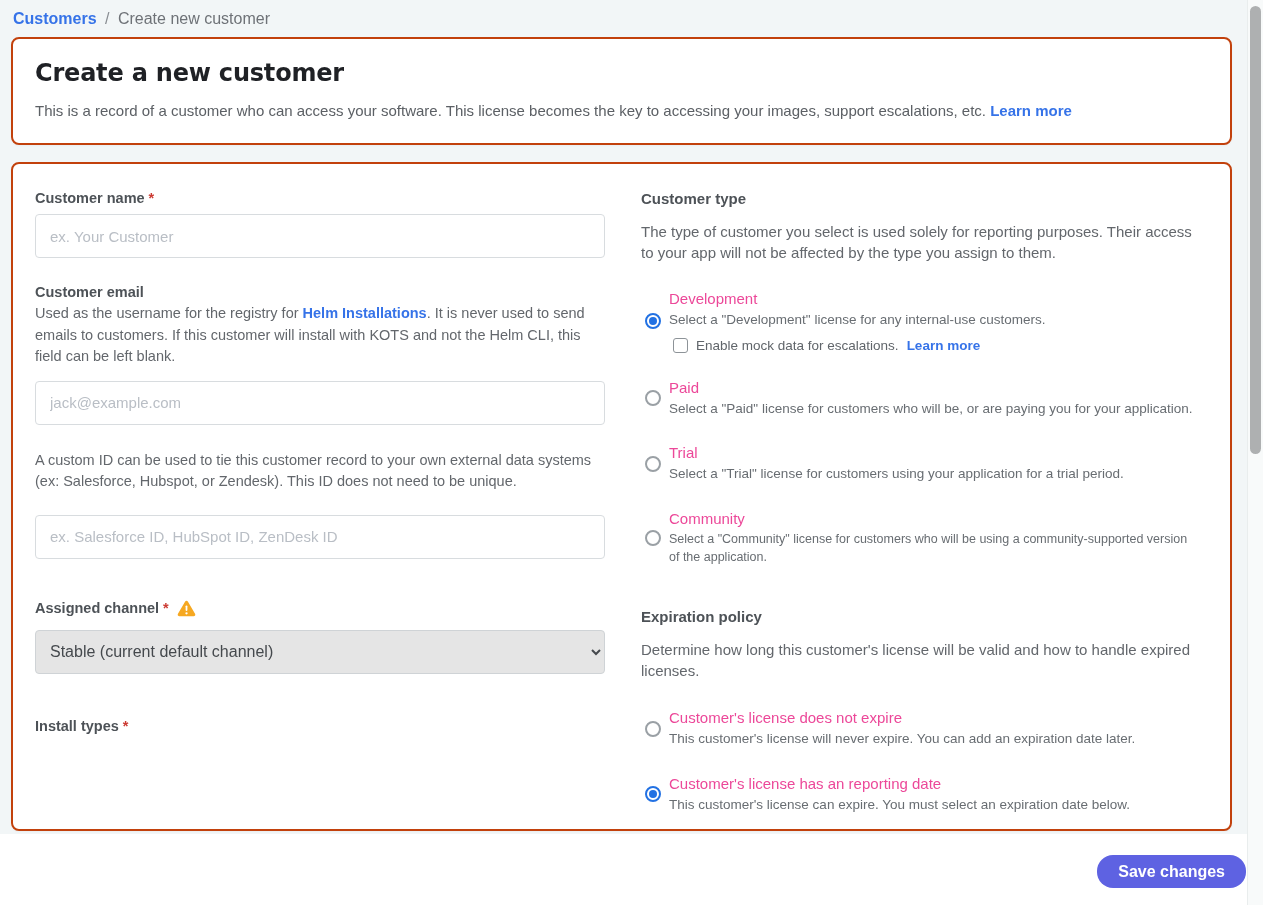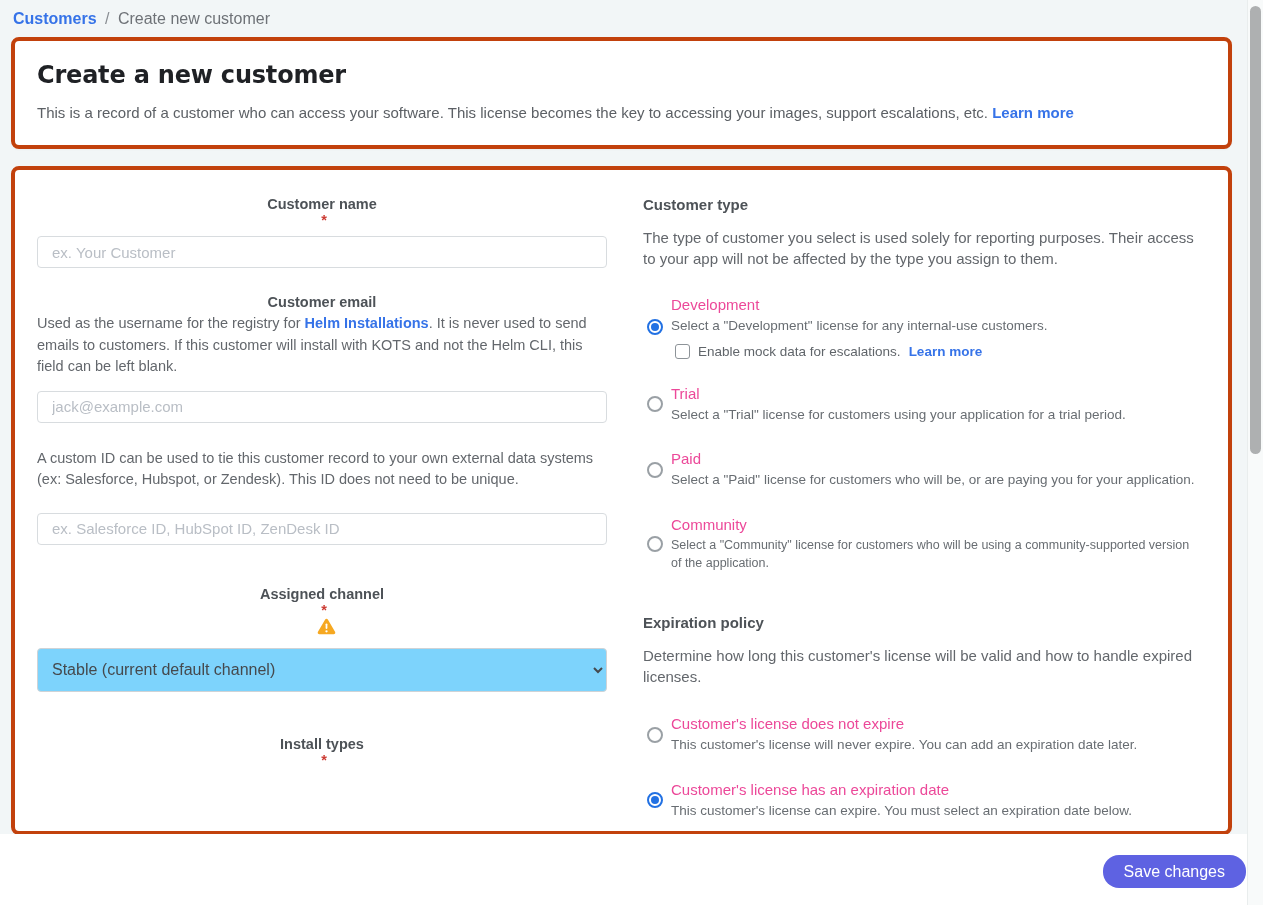--- a/index.html
+++ b/index.html
@@ -15,21 +15,21 @@
 
   
   .breadcrumb { padding:10px 0 0 13px; font-size:16px; color:#72767b; }
   .breadcrumb a { color:#3673e8; text-decoration:none; font-weight:700; cursor:pointer; }
   .breadcrumb .sep { margin:0 4px; color:#8a8e93; }
   .breadcrumb .current { color:#6e7277; }
 
   
   .card {
     background:#fff;
-    border:4px solid #c2410c;
+    border:2px solid #c2410c;
     border-radius:8px;
     box-shadow:0 1px 2px rgba(50,60,70,0.04);
     margin-left:11px;
     width:1221px;
   }
   .header-card { margin-top:9px; padding:20px 22px 22px 22px; }
   .header-card h1 {
     font-family:"DejaVu Sans", sans-serif;
     font-size:24px; font-weight:700; letter-spacing:-0.2px;
     color:#1f2125; margin-bottom:13px;
@@ -45,41 +45,41 @@
   }
   .col-left { flex:0 0 570px; }
   .col-right { margin-left:36px; width:556px; }
 
   
   .link { color:#3673e8; text-decoration:none; font-weight:700; cursor:pointer; }
 
   
   .field-label {
     font-size:14.5px; font-weight:700; color:#4d5257;
-    display:flex; align-items:center;flex-direction:column;
+    display:flex; 
   }
   .req { color:#cc3b33; margin-left:4px; font-weight:700; }
   .warning-icon { margin-left:8px; display:inline-flex; }
 
   .desc { font-size:14.5px; color:#63676c; line-height:21.5px; }
 
   .text-input {
-    display:block; width:100%; height:32px;
+    display:block; width:100%; height:44px;
     border:1px solid #d8dcdf; border-radius:4px;
     padding:0 14px; font-size:15px; color:#3f4347;
     font-family:"Liberation Sans", sans-serif;
     background:#fff; outline:none;
   }
   .text-input::placeholder { color:#b9bec5; }
 
   select.channel-select {
     display:block; width:100%; height:44px;
     border:1px solid #cfd3d6; border-radius:4px;
     padding:0 10px; font-size:16px; color:#45494d;
-    background:#7dd3fc;
+    background:#e5e5e5;
   }
 
   
   .f-name .field-label { margin-bottom:8px; }
   .f-name { margin-bottom:26px; }
   .f-email .field-label { margin-bottom:3px; }
   .f-email .desc { margin-bottom:13px; }
   .f-email { margin-bottom:25px; }
   .f-custom .field-label { margin-bottom:13px; }
   .f-custom .desc { margin-bottom:22px; }
@@ -123,21 +123,21 @@
   .footer {
     position:absolute; left:0; bottom:0; width:1263px; height:71px;
     background:#fff; z-index:5;
     display:flex; align-items:flex-start; justify-content:flex-end;
   }
   .save-btn {
     margin:21px 17px 0 0;
     height:33px; padding:0 21px;
     background:#5e62e2; color:#fff;
     font-family:"Liberation Sans", sans-serif;
-    font-size:16px; font-weight:400;
+    font-size:16px; font-weight:700;
     border:none; border-radius:16px; cursor:pointer;
   }
 
   
   .scrollbar {
     position:absolute; top:0; right:0; width:16px; height:905px;
     background:#f8fafa; border-left:1px solid #e9eded; z-index:6;
   }
   .scrollbar .thumb {
     position:absolute; top:6px; left:2px; width:11px; height:448px;
@@ -228,30 +228,30 @@
             <span class="checkbox"></span>
             <span>Enable mock data for escalations.</span>
             <a class="link">Learn more</a>
           </div>
         </div>
       </div>
 
       <div class="option">
         <span class="radio"></span>
         <div class="option-body">
+          <div class="option-title">Paid</div>
+          <div class="option-desc">Select a "Paid" license for customers who will be, or are paying you for your application.</div>
+        </div>
+      </div>
+
+      <div class="option">
+        <span class="radio"></span>
+        <div class="option-body">
           <div class="option-title">Trial</div>
           <div class="option-desc">Select a "Trial" license for customers using your application for a trial period.</div>
-        </div>
-      </div>
-
-      <div class="option">
-        <span class="radio"></span>
-        <div class="option-body">
-          <div class="option-title">Paid</div>
-          <div class="option-desc">Select a "Paid" license for customers who will be, or are paying you for your application.</div>
         </div>
       </div>
 
       <div class="option">
         <span class="radio"></span>
         <div class="option-body">
           <div class="option-title">Community</div>
           <div class="option-desc small">Select a "Community" license for customers who will be using a community-supported version of the application.</div>
         </div>
       </div>
@@ -264,21 +264,21 @@
           <span class="radio"></span>
           <div class="option-body">
             <div class="option-title">Customer's license does not expire</div>
             <div class="option-desc">This customer's license will never expire. You can add an expiration date later.</div>
           </div>
         </div>
 
         <div class="option">
           <span class="radio on"></span>
           <div class="option-body">
-            <div class="option-title">Customer's license has an expiration date</div>
+            <div class="option-title">Customer's license has an reporting date</div>
             <div class="option-desc">This customer's license can expire. You must select an expiration date below.</div>
           </div>
         </div>
       </div>
 
     </div>
   </section>
 
   <div class="footer">
     <button class="save-btn">Save changes</button>

